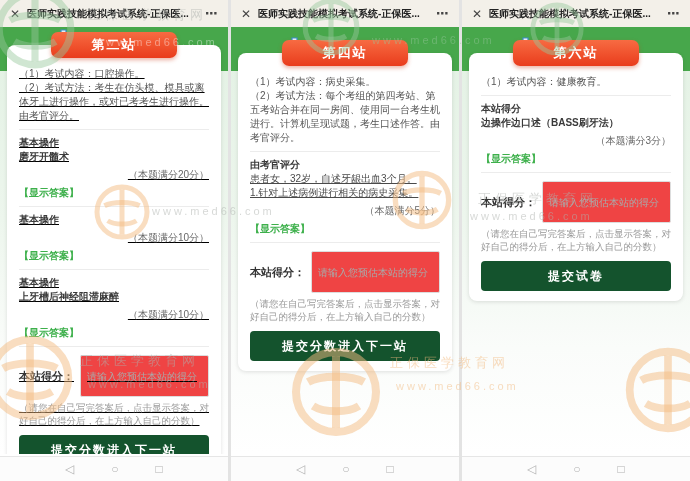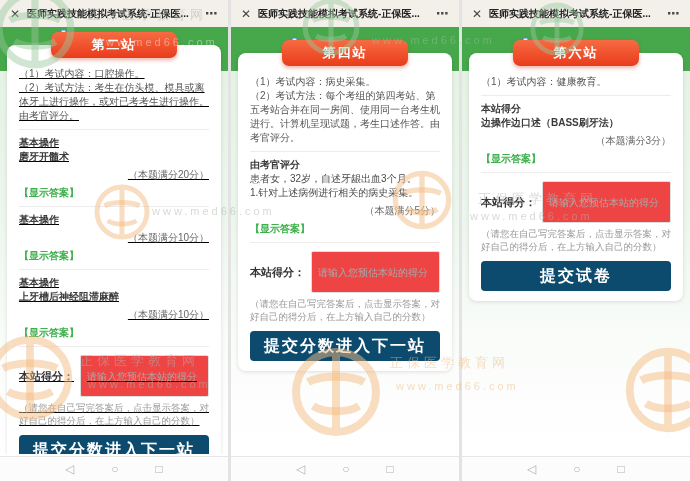--- a/index.html
+++ b/index.html
@@ -30,34 +30,34 @@
             min-width:126px; height:26px; line-height:26px; text-align:center; color:#fff;
             font-size:13px; font-weight:bold; letter-spacing:2px; padding:0 16px;
             background:linear-gradient(180deg,#f76b42 0%,#e93c1c 100%);
             border-radius:7px; box-shadow:0 2px 4px rgba(205,60,25,.4); z-index:2; }
   .flasks { position:absolute; top:-18px; left:40px; z-index:1; }
 
   .intro p { margin:0; font-size:10px; color:#555; line-height:14px; }
   .divider { border-top:1px solid #ececec; margin:6px 0; height:0; }
 
   .sec-line { font-size:10px; color:#3a3a3a; line-height:14px; font-weight:bold; }
-  .sec-line.normal { font-weight:normal; color:#4a4a4a; }
+  .sec-line.normal { font-weight:normal; color:#4a4a4a;text-decoration:underline; }
   .score-line { font-size:10px; color:#666; text-align:right; margin:4px 0 0; line-height:14px; }
   .answer-link { display:inline-block; font-size:10px; color:#3db04b; font-weight:bold;
                  margin:4px 0 0; cursor:pointer; line-height:14px; }
 
   .score-row { display:flex; align-items:center; gap:6px; margin:8px 0 4px; }
   .score-label { font-size:11px; font-weight:bold; color:#333; white-space:nowrap; }
   .score-input { flex:1; min-width:0; height:42px; border:1px solid #ddd; border-radius:2px;
                  font-size:10px; padding:0 6px; color:#333; background:#ef4444; outline:none;
                  font-family:inherit; }
   .score-input::placeholder { color:#a9a9a9; }
   .form-note { font-size:9.5px; color:#999; line-height:13px; margin:4px 0 8px; }
-  .submit-btn { display:block; width:100%; height:30px; background:#0c4a6e; border:none;
-                border-radius:4px; color:#fff; font-size:16px; font-weight:bold;
+  .submit-btn { display:block; width:100%; height:30px; background:#14532d; border:none;
+                border-radius:4px; color:#fff; font-size:12px; font-weight:bold;
                 letter-spacing:2px; cursor:pointer; font-family:inherit; }
 
   .navbar { position:absolute; bottom:0; left:0; right:0; height:25px; background:#fcfcfc;
             border-top:1px solid #e6e6e6; display:flex; align-items:center; justify-content:center;
             gap:37px; z-index:4; }
   .nav-ic { color:#b3b3b3; font-size:12px; line-height:1; cursor:pointer; }
 
   
   .wm { position:absolute; pointer-events:none; z-index:5; }
   .wm-logo { display:block; }

